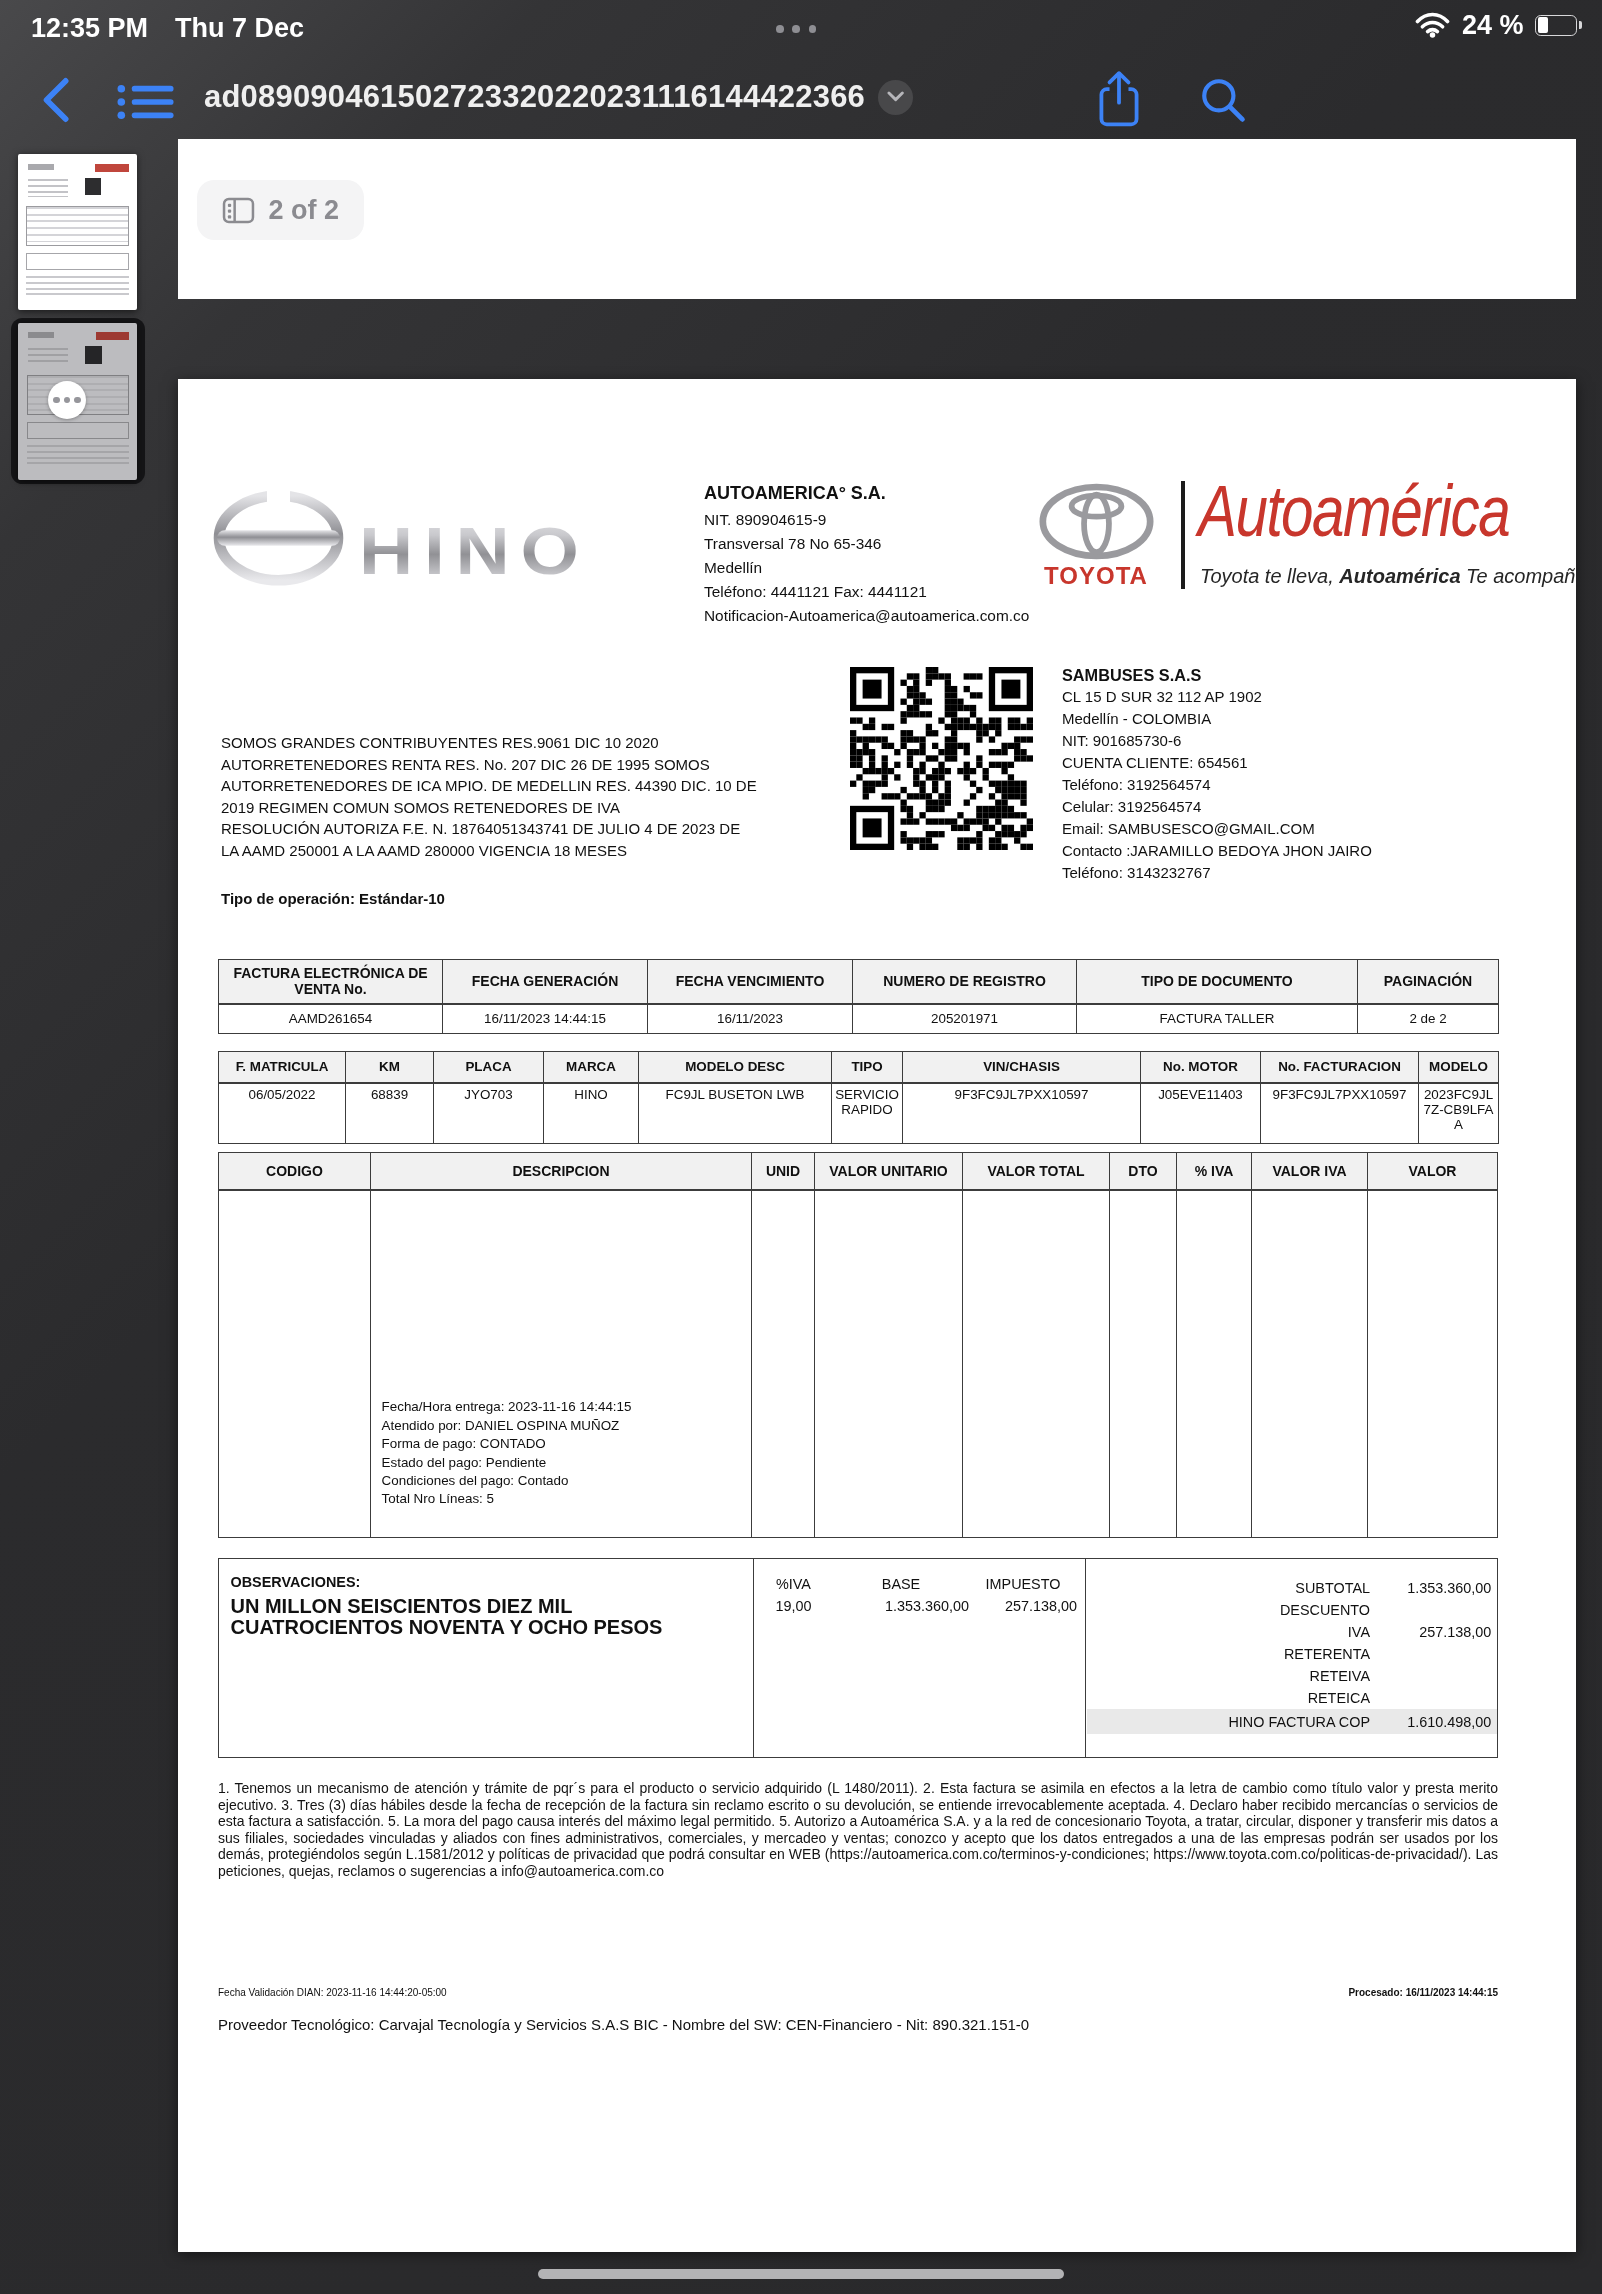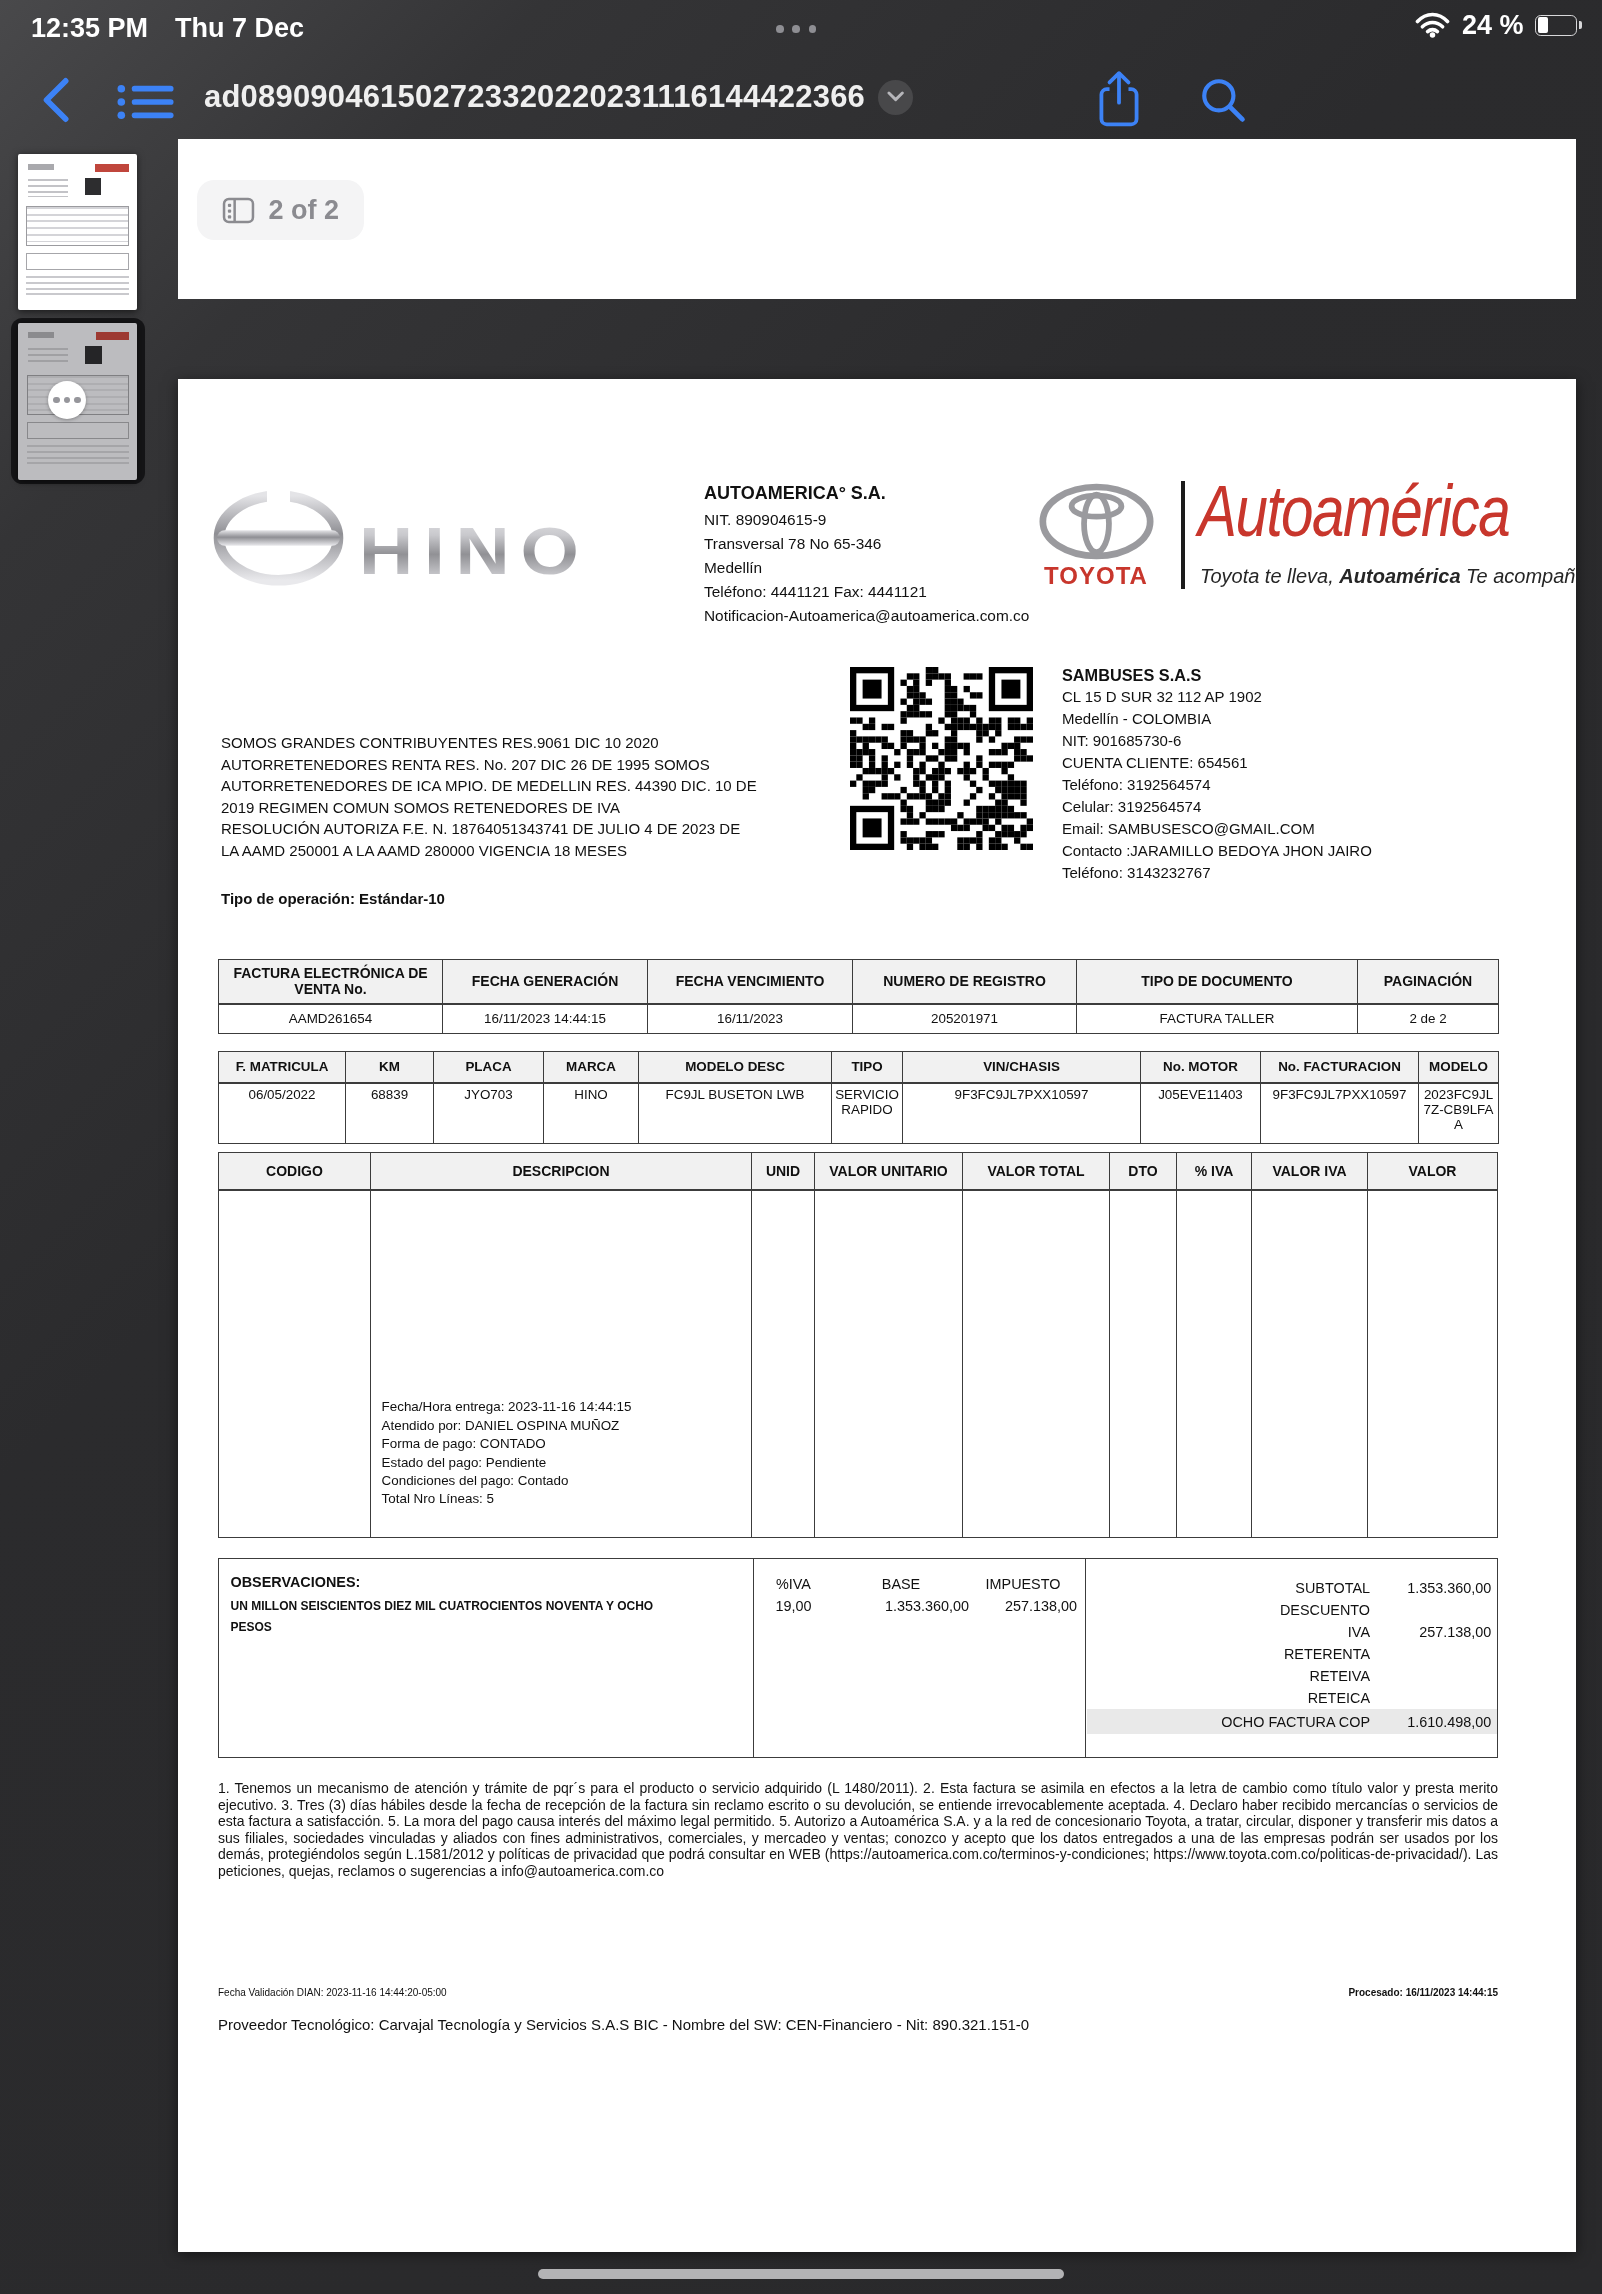--- a/index.html
+++ b/index.html
@@ -96,21 +96,21 @@
   .t1 { top:580px; } .t1 th { height:44px; font-size:14px; } .t1 td { height:30px; }
   .t2 { top:672px; } .t2 th { height:31px; padding:1.9px; } .t2 td { height:61px; vertical-align:top; padding-top:7.7px; }
   .t2 .brk { word-break:break-all; }
   .t3 { top:773px; } .t3 th { height:37px; font-size:14px; } .t3 td { height:348px; vertical-align:top; }
   .delivery { margin-top:204px; padding:0 7.7px; text-align:left; font-size:13.4px; line-height:18.4px; white-space:nowrap; }
 
   
   .obs-box { position:absolute; left:40px; top:1179px; width:1280px; height:200px; border:1.9px solid #3c3c3c; }
   .obs-left { position:absolute; left:0; top:0; width:535px; height:100%; border-right:1.5px solid #3c3c3c; padding:15.4px 11.5px; }
   .obs-left .lbl { font-size:14.4px; font-weight:700; margin-bottom:5.8px; }
-  .obs-left .txt { font-size:12px; font-weight:700; line-height:21px; width:461px; }
+  .obs-left .txt { font-size:20px; font-weight:700; line-height:21px; width:461px; }
   .tax-sum { position:absolute; left:535px; top:0; width:332px; height:100%; border-right:1.5px solid #3c3c3c;
     padding-top:17.3px; font-size:14.4px; }
   .tax-sum .row { display:grid; grid-template-columns:79px 136px 108px; margin-bottom:5.8px; padding-right:7.7px; }
   .tax-sum .c { text-align:center; } .tax-sum .r { text-align:right; }
   .totals { position:absolute; left:868px; top:0; right:0; height:100%; padding-top:18px; font-size:14.4px; }
   .totals .row { display:flex; height:22px; align-items:center; }
   .totals .row .lab { width:283px; text-align:right; font-weight:400; }
   .totals .row .val { flex:1; text-align:right; padding-right:5.8px; }
   .totals .row.total { background:#e9e9e9; height:25px; }
 
@@ -791,21 +791,21 @@
           </div>
         <div class="row">
             <div class="lab">RETEIVA</div>
             <div class="val"></div>
           </div>
         <div class="row">
             <div class="lab">RETEICA</div>
             <div class="val"></div>
           </div>
         <div class="row total">
-          <div class="lab">OCHO FACTURA COP</div>
+          <div class="lab">HINO FACTURA COP</div>
             <div class="val">1.610.498,00</div>
         </div>
       </div>
     </div>
 
     <div class="legal">1. Tenemos un mecanismo de atención y trámite de pqr´s para el producto o servicio adquirido (L 1480/2011). 2. Esta factura se asimila en efectos a la letra de cambio como título valor y presta merito ejecutivo. 3. Tres (3) días hábiles desde la fecha de recepción de la factura sin reclamo escrito o su devolución, se entiende irrevocablemente aceptada. 4. Declaro haber recibido mercancías o servicios de esta factura a satisfacción. 5. La mora del pago causa interés del máximo legal permitido. 5. Autorizo a Autoamérica S.A. y a la red de concesionario Toyota, a tratar, circular, disponer y transferir mis datos a sus filiales, sociedades vinculadas y aliados con fines administrativos, comerciales, y mercadeo y ventas; conozco y acepto que los datos entregados a una de las empresas podrán ser usados por los demás, protegiéndolos según L.1581/2012 y políticas de privacidad que podrá consultar en WEB (https://autoamerica.com.co/terminos-y-condiciones; https://www.toyota.com.co/politicas-de-privacidad/). Las peticiones, quejas, reclamos o sugerencias a info@autoamerica.com.co</div>
 
     <div class="footer-row">
       <span>Fecha Validación DIAN: 2023-11-16 14:44:20-05:00</span>
       <span class="proc">Procesado: 16/11/2023 14:44:15</span>

